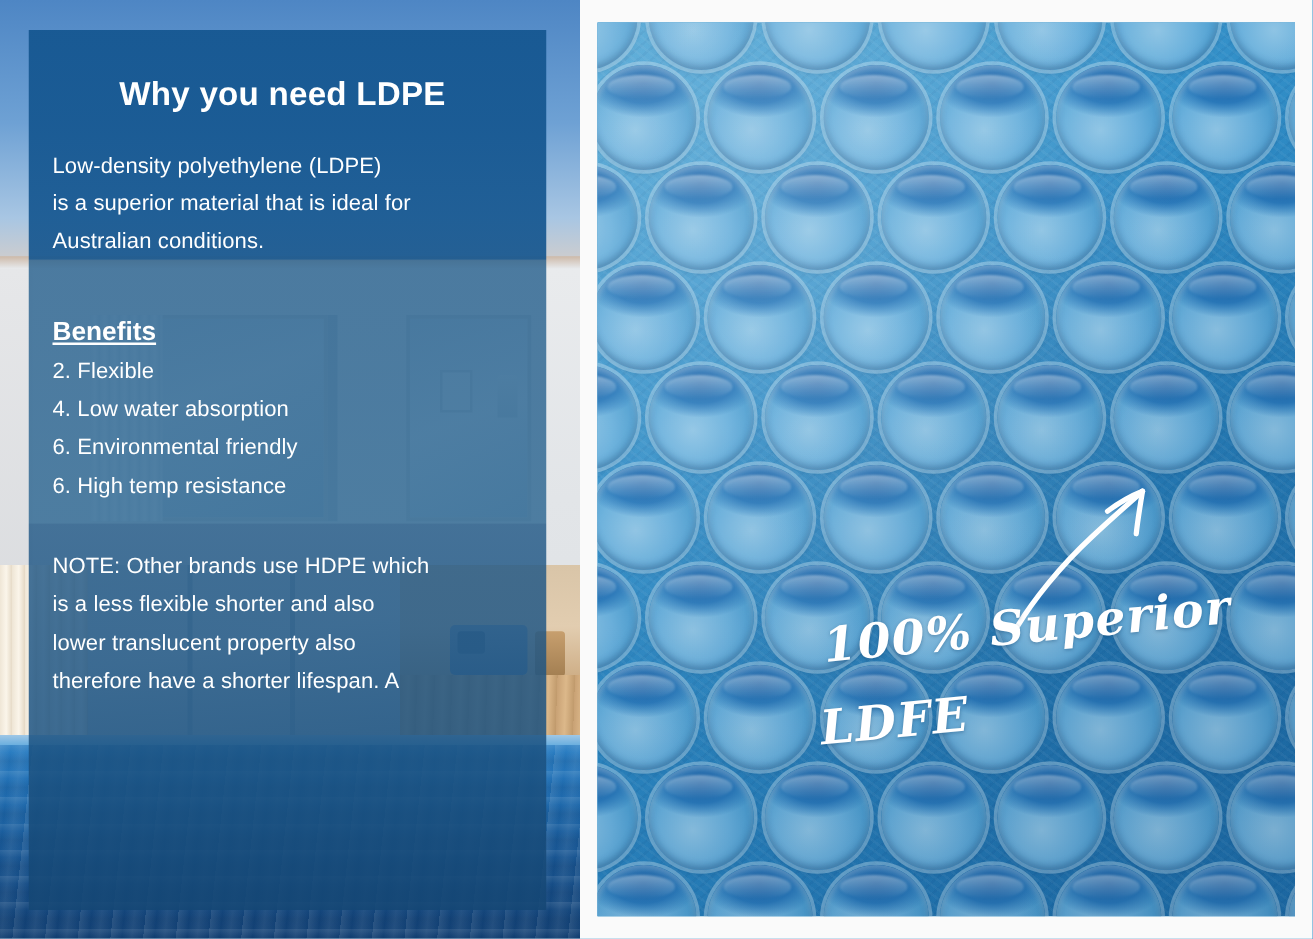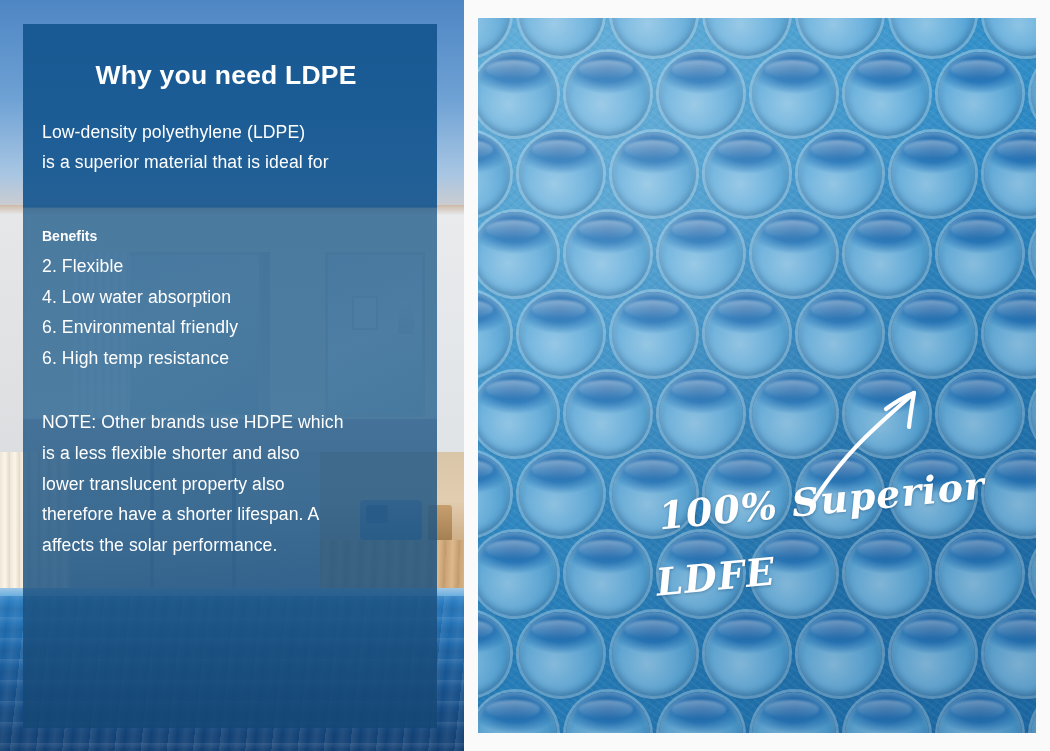--- a/index.html
+++ b/index.html
@@ -125,21 +125,21 @@
     padding:36px 19px 0 19px;
   }
   #card-title{
     font-size:26.5px; font-weight:bold; letter-spacing:.2px;
     text-align:center; padding-right:8px; margin-bottom:26px;
   }
   .card-intro{
     font-size:17.6px; line-height:30px; letter-spacing:.1px; font-weight:400;
   }
   .benefits-head{
-    font-size:14px; font-weight:bold; margin-top:44px; line-height:30px;
+    font-size:21px; font-weight:bold; margin-top:44px; line-height:30px;text-decoration:underline;
   }
   .benefit-line{
     font-size:17.6px; line-height:30.6px; font-weight:400; letter-spacing:.1px;
   }
   .note-block{
     font-size:17.6px; line-height:30.6px; font-weight:400;
     margin-top:34px; letter-spacing:.1px;
   }
 
   
@@ -226,37 +226,37 @@
   <div class="pool-water"></div>
   <div class="pool-ripples"></div>
 
   <div id="info-card">
 
     <div id="card-title">Why you need LDPE</div>
 
     <div>
       <div class="card-intro">Low-density polyethylene (LDPE)</div>
       <div class="card-intro">is a superior material that is ideal for</div>
+      <div class="card-intro">Australian conditions.</div>
     </div>
 
     <div class="benefits-head">Benefits</div>
 
     <div>
       <div class="benefit-line">2. Flexible</div>
       <div class="benefit-line">4. Low water absorption</div>
       <div class="benefit-line">6. Environmental friendly</div>
       <div class="benefit-line">6. High temp resistance</div>
     </div>
 
     <div class="note-block">
       <div>NOTE: Other brands use HDPE which</div>
       <div>is a less flexible shorter and also</div>
       <div>lower translucent property also</div>
       <div>therefore have a shorter lifespan. A</div>
-      <div>affects the solar performance.</div>
     </div>
 
   </div>
 </div>
 
 <div id="bubble-panel">
   <div class="bubble-base"></div>
   <div class="bubble-speckle"></div>
   <div id="bubble-grid">
       <div class="bub" style="left: -52px; top: -46px;"></div>

